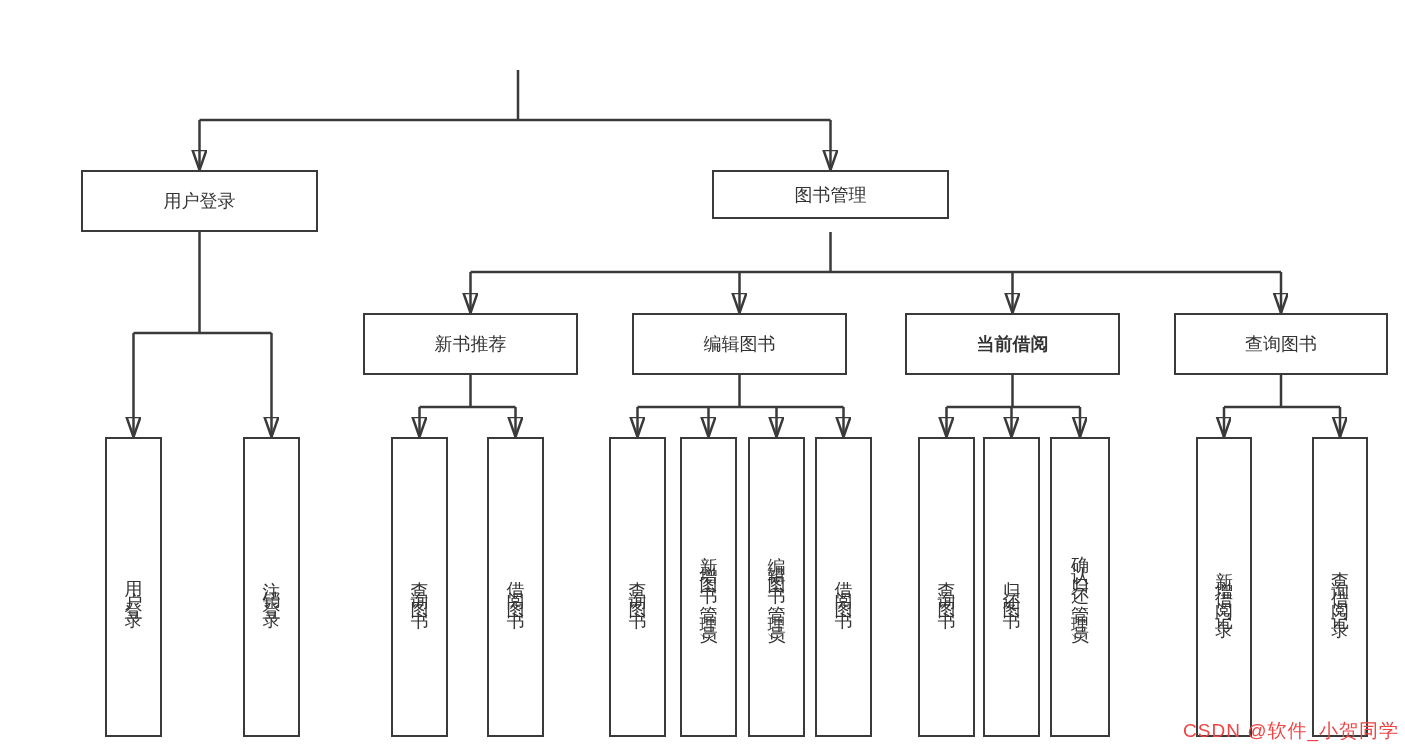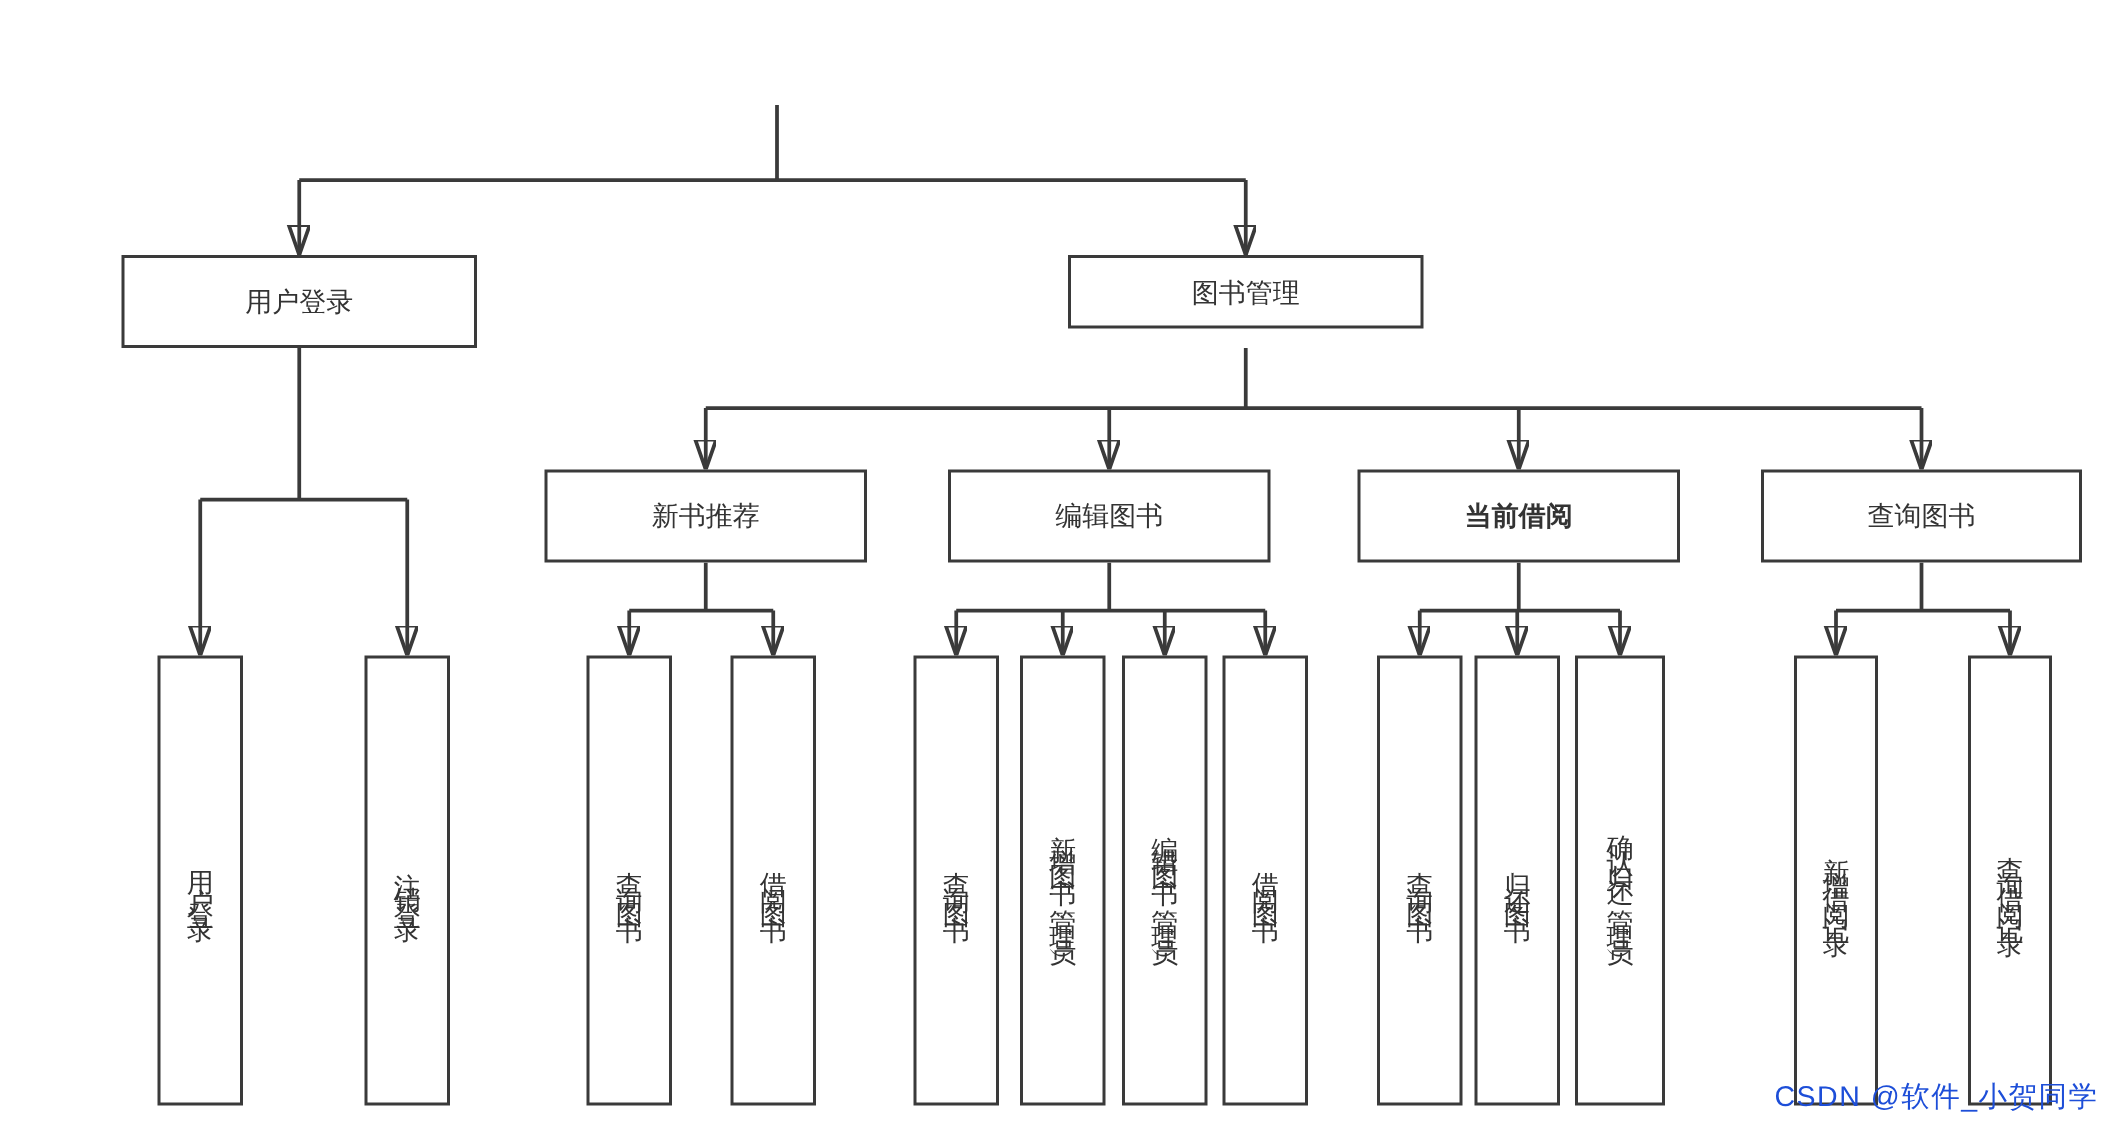--- a/index.html
+++ b/index.html
@@ -13,21 +13,21 @@
     position:absolute;box-sizing:border-box;border:2px solid #3a3a3a;background:#ffffff;
     display:flex;align-items:center;justify-content:center;
     color:#333333;font-size:18px;z-index:2;white-space:nowrap;
   }
   .vbox span{
     writing-mode:vertical-rl;text-orientation:mixed;
     letter-spacing:10px;line-height:1;
   }
   .watermark{
     position:absolute;right:6px;bottom:3px;z-index:3;
-    color:#1d4ed8;font-size:19px;letter-spacing:1px;
+    color:#ef4444;font-size:19px;letter-spacing:1px;
   }
 </style>
 </head>
 <body>
 
 <div class="canvas">
 
   <svg class="connectors" width="1405" height="747">
     <defs>
       <marker id="arrow" markerUnits="userSpaceOnUse" markerWidth="22" markerHeight="16" refX="20" refY="7" orient="auto">

